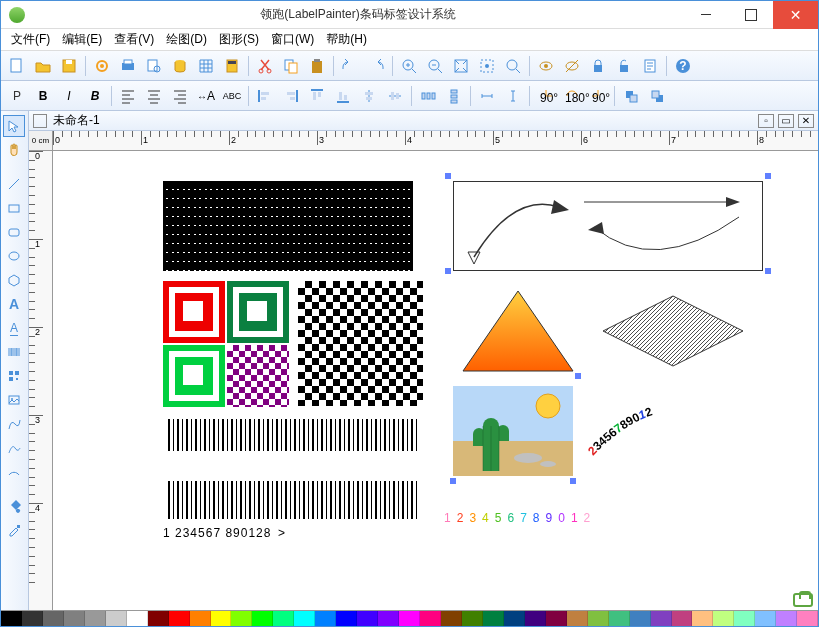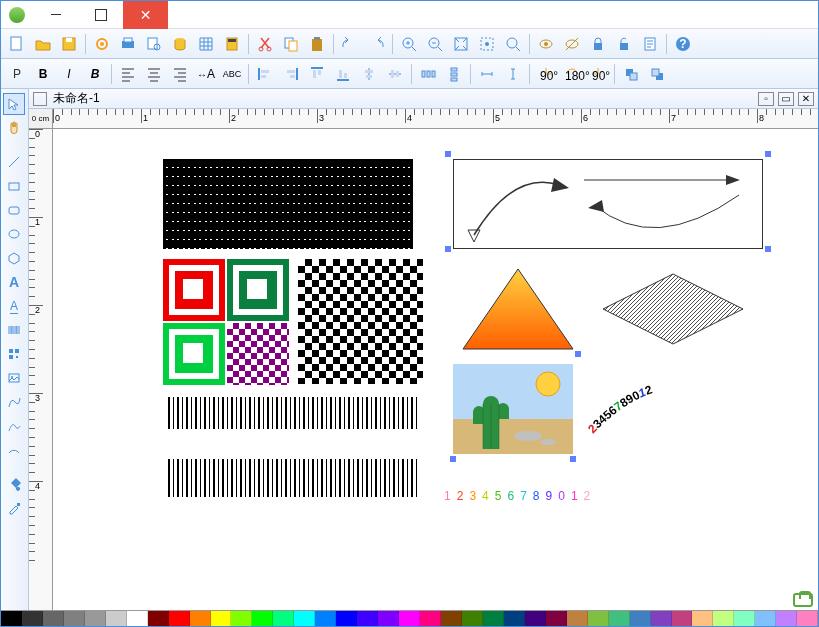--- a/index.html
+++ b/index.html
@@ -47,27 +47,37 @@
 .obj{position:absolute}
 .barcode{background:repeating-linear-gradient(90deg,#000 0 2px,#fff 2px 5px,#000 5px 6px,#fff 6px 9px)}
 svg{overflow:visible}
 </style>
 </head>
 <body>
 
 <div class="win">
   <div class="titlebar">
     <span class="app-icon"></span>
+    <span class="title-text">领跑(LabelPainter)条码标签设计系统</span>
     <div class="winbtns">
       <div class="winbtn min"></div>
       <div class="winbtn max"></div>
       <div class="winbtn cls">✕</div>
     </div>
   </div>
 
+  <div class="menubar">
+    <span>文件(F)</span>
+    <span>编辑(E)</span>
+    <span>查看(V)</span>
+    <span>绘图(D)</span>
+    <span>图形(S)</span>
+    <span>窗口(W)</span>
+    <span>帮助(H)</span>
+  </div>
 
   <div class="toolbar">
     <div class="tb">
         <svg width="16" height="16">
           <rect x="2" y="1" width="10" height="13" fill="#fff" stroke="#4a90d9"></rect>
         </svg>
       </div>
     <div class="tb">
         <svg width="16" height="16">
           <path d="M1 5h5l2 2h7v7H1z" fill="#f4c430" stroke="#c89020"></path>
@@ -629,20 +639,23 @@
                 <div style="position:absolute;left:20px;top:20px;width:20px;height:20px;background:#fff"></div>
               </div>
             </div>
             <div class="obj" style="left:174px;top:194px;width:62px;height:62px;background:repeating-conic-gradient(#800080 0 25%,#fff 0 50%) 0 0/12px 12px"></div>
 
             <div class="obj" style="left:245px;top:130px;width:125px;height:125px;background:repeating-conic-gradient(#000 0 25%,#fff 0 50%) 0 0/14px 14px"></div>
 
             <div class="obj barcode" style="left:115px;top:268px;width:250px;height:32px"></div>
 
             <div class="obj barcode" style="left:115px;top:330px;width:250px;height:38px"></div>
+            <div class="obj" style="left:110px;top:368px;font-size:20px;letter-spacing:1px">
+              <span>1  234567  890128</span> <span>&gt;</span>
+            </div>
 
             <div class="obj" style="left:400px;top:30px;width:310px;height:90px;border:1px solid #333">
               <svg width="310" height="90">
                 <path d="M20 75 Q60 10 105 25" fill="none" stroke="#333" stroke-width="1.5"></path>
                 <polygon points="100,18 115,28 97,32" fill="#333"></polygon>
                 <polygon points="14,70 26,70 20,82" fill="none" stroke="#333"></polygon>
                 <line x1="130" y1="20" x2="280" y2="20" stroke="#333"></line>
                 <polygon points="272,15 286,20 272,25" fill="#333"></polygon>
                 <path d="M140 45 Q200 95 285 35" fill="none" stroke="#333"></path>
                 <polygon points="148,40 134,48 150,52" fill="#333"></polygon>

